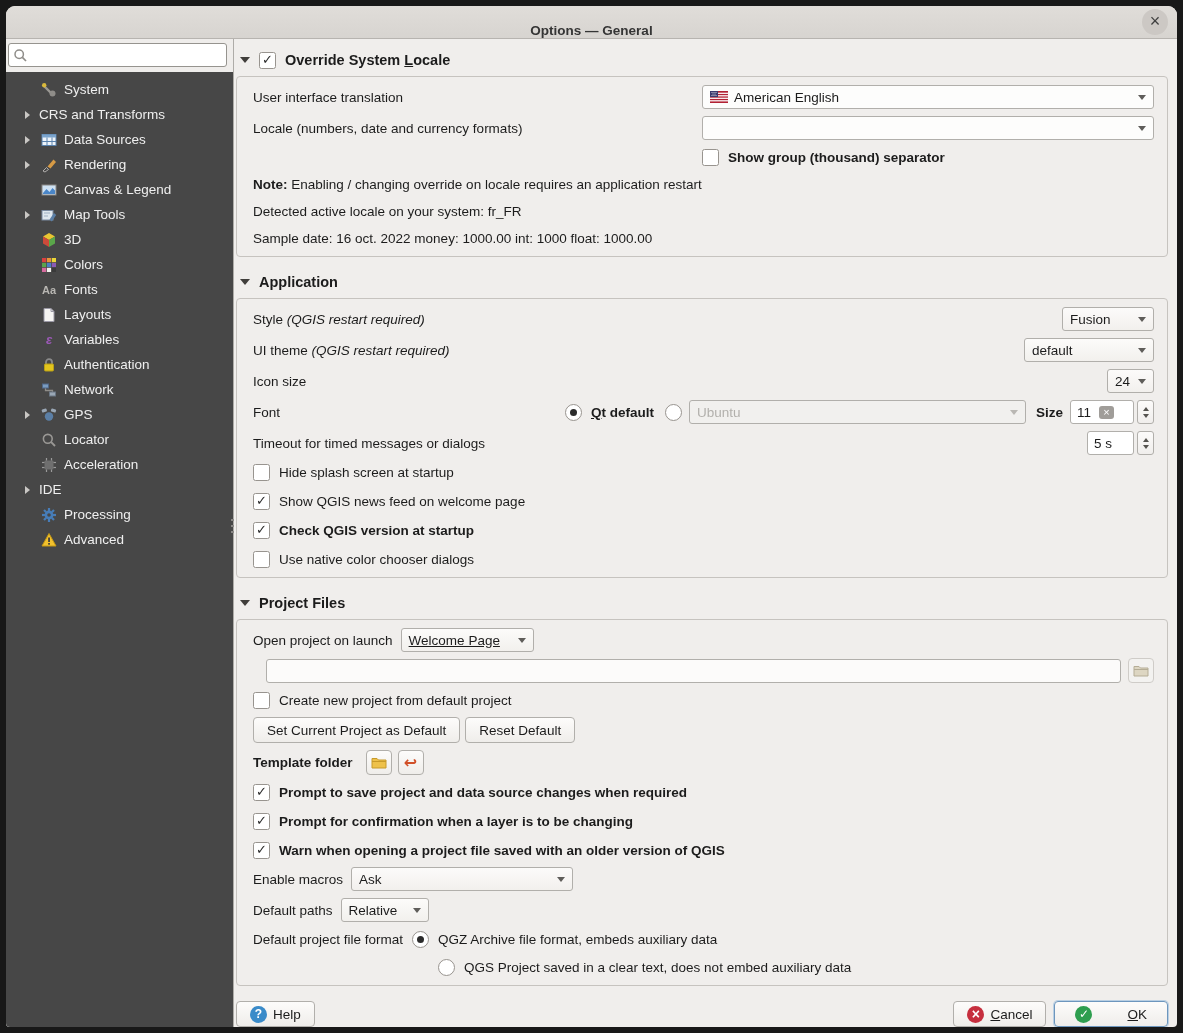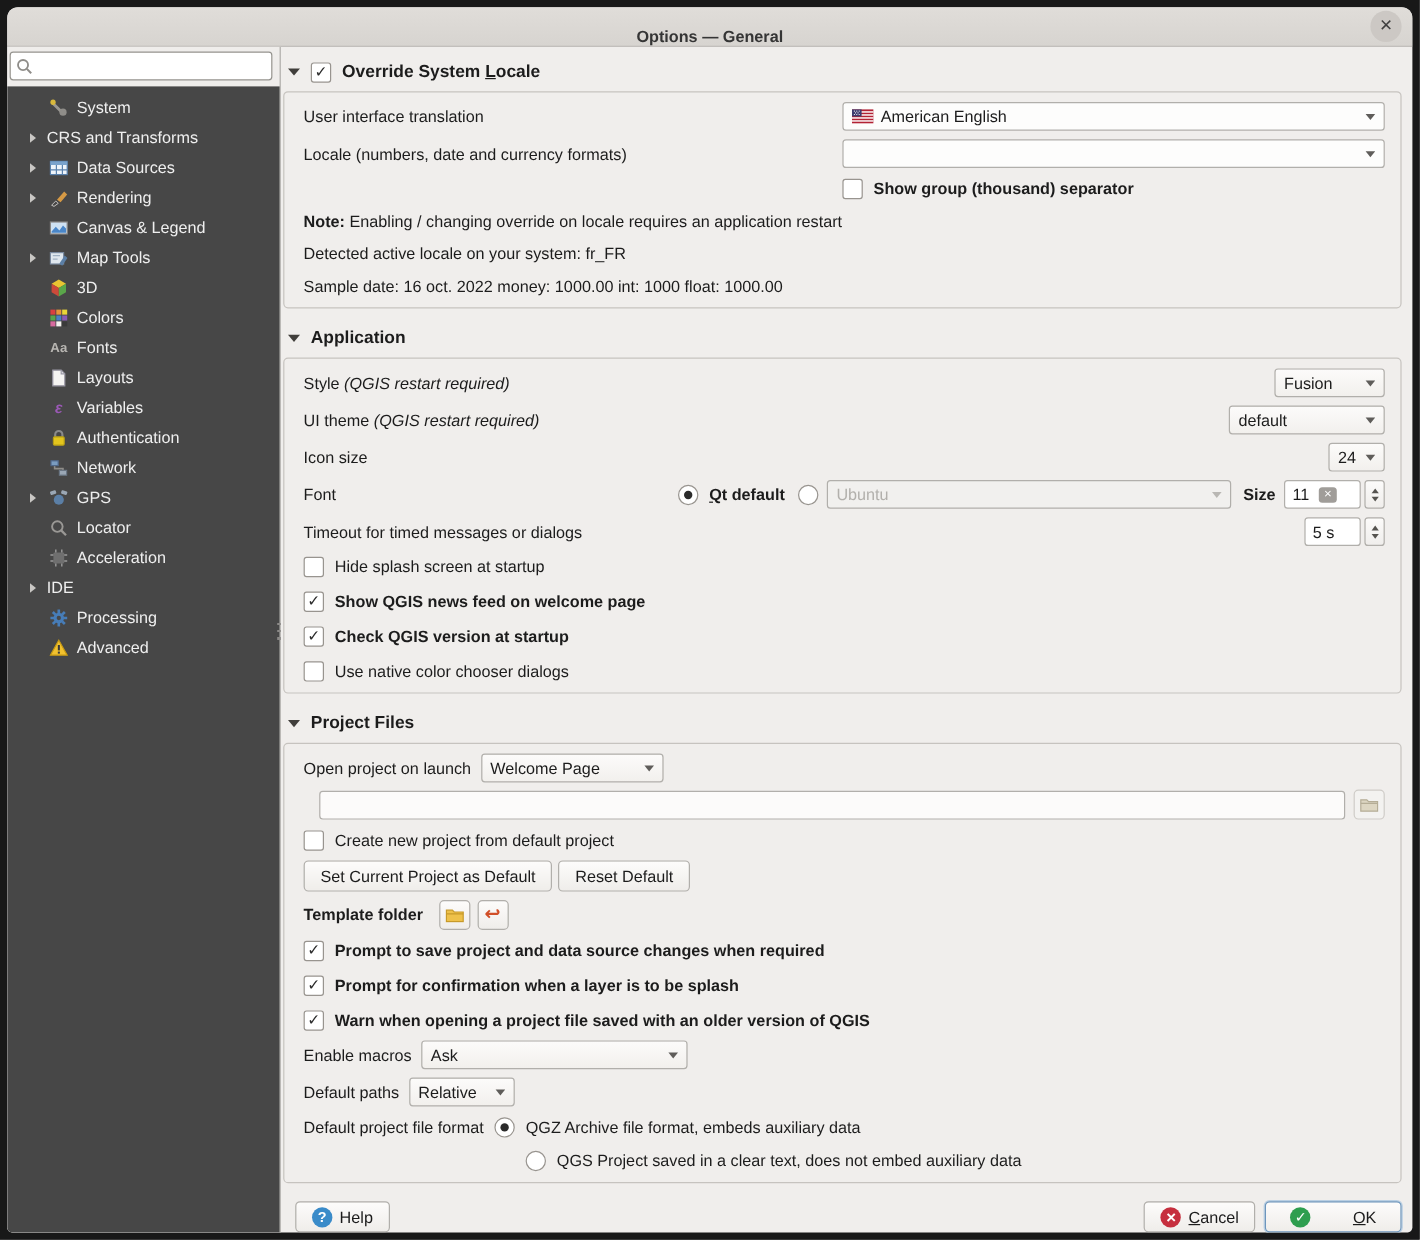--- a/index.html
+++ b/index.html
@@ -460,42 +460,42 @@
                 <span class="sp-dn"></span>
               </span>
           </span>
         </div>
         <div class="row" style="min-height:20px;margin-top:4px;">
           <span class="cb"></span>
           <span class="cblbl">Hide splash screen at startup</span>
         </div>
         <div class="row" style="min-height:20px;margin-top:9px;">
           <span class="cb on"></span>
-          <span class="cblbl" style="font-weight:bold;">Show QGIS news feed on welcome page</span>
+          <span class="cblbl" style="font-weight:normal;">Show QGIS news feed on welcome page</span>
         </div>
         <div class="row" style="min-height:20px;margin-top:9px;">
           <span class="cb on"></span>
           <span class="cblbl" style="font-weight:bold;">Check QGIS version at startup</span>
         </div>
         <div class="row" style="min-height:20px;margin-top:9px;">
           <span class="cb"></span>
           <span class="cblbl">Use native color chooser dialogs</span>
         </div>
       </div>
     </div>
 
     <div class="sec">
       <div class="sec-header">
         <span class="tri-down"></span>
         <span class="sec-title">Project Files</span>
       </div>
       <div class="frame">
         <div class="row" style="margin-bottom:6px;">
           <span class="lbl" style="margin-right:8px;">Open project on launch</span>
-          <span class="combo" style="width:152px;">
+          <span class="combo" style="width:133px;text-decoration:underline;">
             <span>Welcome Page</span>
             <span class="carrow"></span>
           </span>
         </div>
         <div class="row">
           <input class="tin" style="flex: 1 1 0%; margin-left: 13px; background: rgb(252, 251, 250);" value="">
           <span class="tool-btn disabled" style="margin-left:7px;">
             <svg width="16" height="13">
                 <path d="M1 2.5 H6 L7.5 4 H15 V12 H1 Z" fill="#ddd6c2" stroke="#b5ad96"></path>
                 <path d="M1 5.5 H15" stroke="#b5ad96"></path>
@@ -525,21 +525,21 @@
           <span class="tool-btn" style="margin-left:6px;">
               <span class="reset-glyph"></span>
             </span>
         </div>
         <div class="row" style="min-height:20px;margin-top:3px;">
           <span class="cb on"></span>
           <span class="cblbl" style="font-weight:bold;">Prompt to save project and data source changes when required</span>
         </div>
         <div class="row" style="min-height:20px;margin-top:9px;">
           <span class="cb on"></span>
-          <span class="cblbl" style="font-weight:bold;">Prompt for confirmation when a layer is to be splash</span>
+          <span class="cblbl" style="font-weight:bold;">Prompt for confirmation when a layer is to be changing</span>
         </div>
         <div class="row" style="min-height:20px;margin-top:9px;">
           <span class="cb on"></span>
           <span class="cblbl" style="font-weight:bold;">Warn when opening a project file saved with an older version of QGIS</span>
         </div>
         <div class="row" style="margin-top:6px;">
           <span class="lbl" style="margin-right:8px;">Enable macros</span>
           <span class="combo" style="width:222px;">
             <span>Ask</span>
             <span class="carrow"></span>
@@ -559,21 +559,21 @@
         </div>
         <div class="row" style="min-height:20px;margin-top:8px;">
           <span style="width:185px;flex:none;"></span>
           <span class="radio"></span>
           <span class="cblbl">QGS Project saved in a clear text, does not embed auxiliary data</span>
         </div>
       </div>
     </div>
 
     <div class="footer">
-      <button class="btn" style="margin-left:12px;text-align:center;">
+      <button class="btn" style="margin-left:2px;text-align:center;">
         <span class="btn-ic ic-help"></span>
           <span>Help</span>
       </button>
       <span class="spacer"></span>
       <button class="btn">
         <span class="btn-ic ic-cancel"></span>
           <span><span class="mn">C</span><span>ancel</span></span>
       </button>
       <button class="btn focus" style="margin-left:8px;padding:0 20px;gap:35px;">
         <span class="btn-ic ic-ok"></span>

